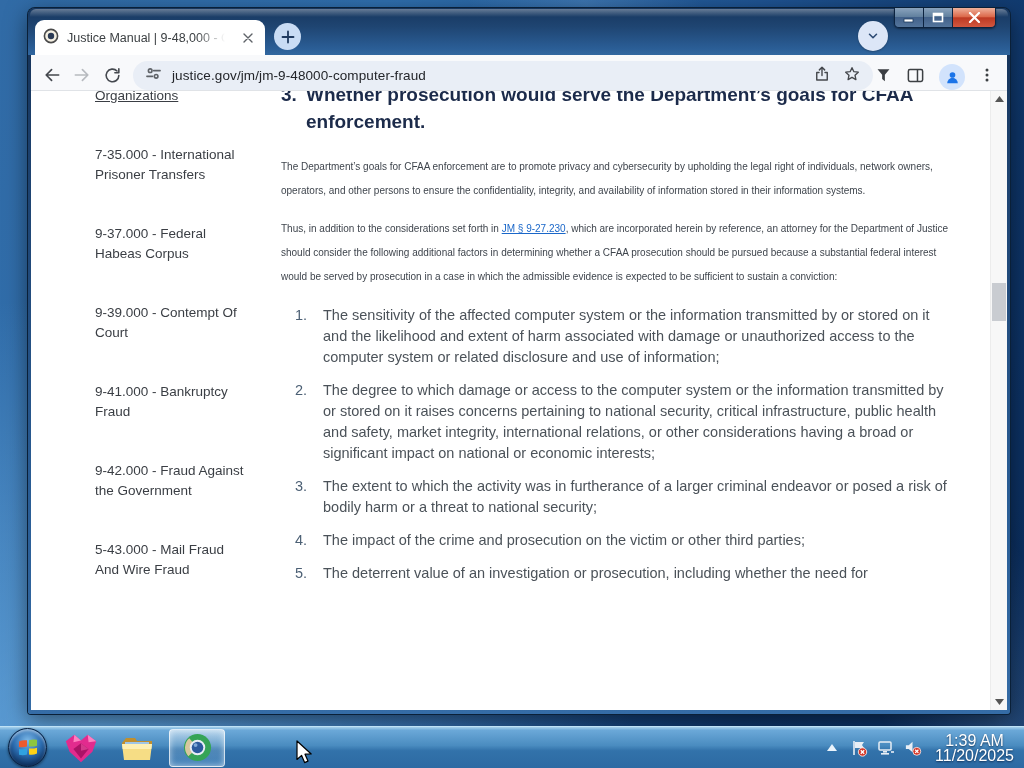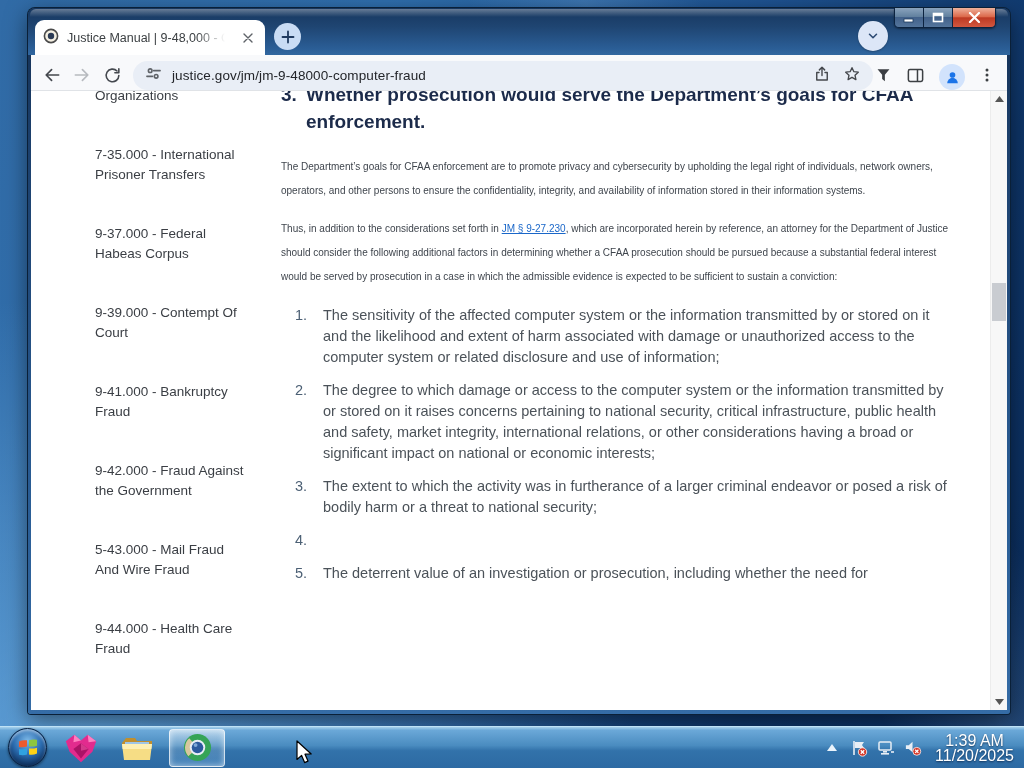--- a/index.html
+++ b/index.html
@@ -59,21 +59,21 @@
   
   .page { position:absolute; left:0; right:0; top:36px; bottom:0; background:#fff; overflow:hidden; }
   .vscroll { position:absolute; right:0; top:0; bottom:0; width:17px; background:#f7f7f7; border-left:1px solid #ececec; }
   .vs-btn { position:absolute; left:0; right:0; height:16px; display:flex; align-items:center; justify-content:center; }
   .vs-up { top:0; } .vs-down { bottom:0; }
   .vs-thumb { position:absolute; left:1px; right:1px; top:192px; height:38px; background:#c9ccd1; }
 
   .sidebar { position:absolute; left:0; top:0; bottom:0; width:250px; padding:0 30px 0 64px;
     font-size:13.5px; line-height:20px; color:#3a3e44; }
   .side-item { margin-bottom:39px; }
-  .side-item:first-child { margin-top:-5px; }
+  .side-item:first-child { margin-top:-5px;text-decoration:underline; }
 
   .main { position:absolute; left:250px; top:0; width:676px; color:#3f454d; }
   .h3 { display:flex; margin-top:-10px; font-size:19px; line-height:27px; font-weight:bold; color:#1c2b4a; }
   .h3 .hnum { width:25px; flex:none; }
   .para { margin-top:20px; font-size:10px; line-height:24px; }
   .para.p2 { margin-top:14px; }
   .jm-link { color:#1a67c9; text-decoration:underline; }
   .olist { margin-top:16px; }
   .li-row { display:flex; padding-left:14px; margin-bottom:12px; font-size:14.5px; line-height:21px; color:#4b5259; }
   .li-num { width:28px; flex:none; color:#4b5f74; }
@@ -232,21 +232,20 @@
       <div class="page">
 
         <nav class="sidebar">
           <div class="side-item">Organizations</div>
           <div class="side-item">7-35.000 - International Prisoner Transfers</div>
           <div class="side-item">9-37.000 - Federal Habeas Corpus</div>
           <div class="side-item">9-39.000 - Contempt Of Court</div>
           <div class="side-item">9-41.000 - Bankruptcy Fraud</div>
           <div class="side-item">9-42.000 - Fraud Against the Government</div>
           <div class="side-item">5-43.000 - Mail Fraud And Wire Fraud</div>
-          <div class="side-item">9-44.000 - Health Care Fraud</div>
         </nav>
 
         <article class="main">
           <div class="h3">
             <span class="hnum">3.</span>
             <span>Whether prosecution would serve the Department’s goals for CFAA enforcement.</span>
           </div>
           <p class="para">The Department’s goals for CFAA enforcement are to promote privacy and cybersecurity by upholding the legal right of individuals, network owners, operators, and other persons to ensure the confidentiality, integrity, and availability of information stored in their information systems.</p>
           <p class="para p2"><span>Thus, in addition to the considerations set forth in </span><a class="jm-link" href="#">JM § 9-27.230</a><span>, which are incorporated herein by reference, an attorney for the Department of Justice should consider the following additional factors in determining whether a CFAA prosecution should be pursued because a substantial federal interest would be served by prosecution in a case in which the admissible evidence is expected to be sufficient to sustain a conviction:</span></p>
 
@@ -258,20 +257,21 @@
             <div class="li-row">
               <span class="li-num">2.</span>
               <span>The degree to which damage or access to the computer system or the information transmitted by or stored on it raises concerns pertaining to national security, critical infrastructure, public health and safety, market integrity, international relations, or other considerations having a broad or significant impact on national or economic interests;</span>
             </div>
             <div class="li-row">
               <span class="li-num">3.</span>
               <span>The extent to which the activity was in furtherance of a larger criminal endeavor or posed a risk of bodily harm or a threat to national security;</span>
             </div>
             <div class="li-row">
               <span class="li-num">4.</span>
+              <span>The impact of the crime and prosecution on the victim or other third parties;</span>
             </div>
             <div class="li-row">
               <span class="li-num">5.</span>
               <span>The deterrent value of an investigation or prosecution, including whether the need for</span>
             </div>
           </div>
         </article>
 
         <div class="vscroll">
           <div class="vs-btn vs-up">

